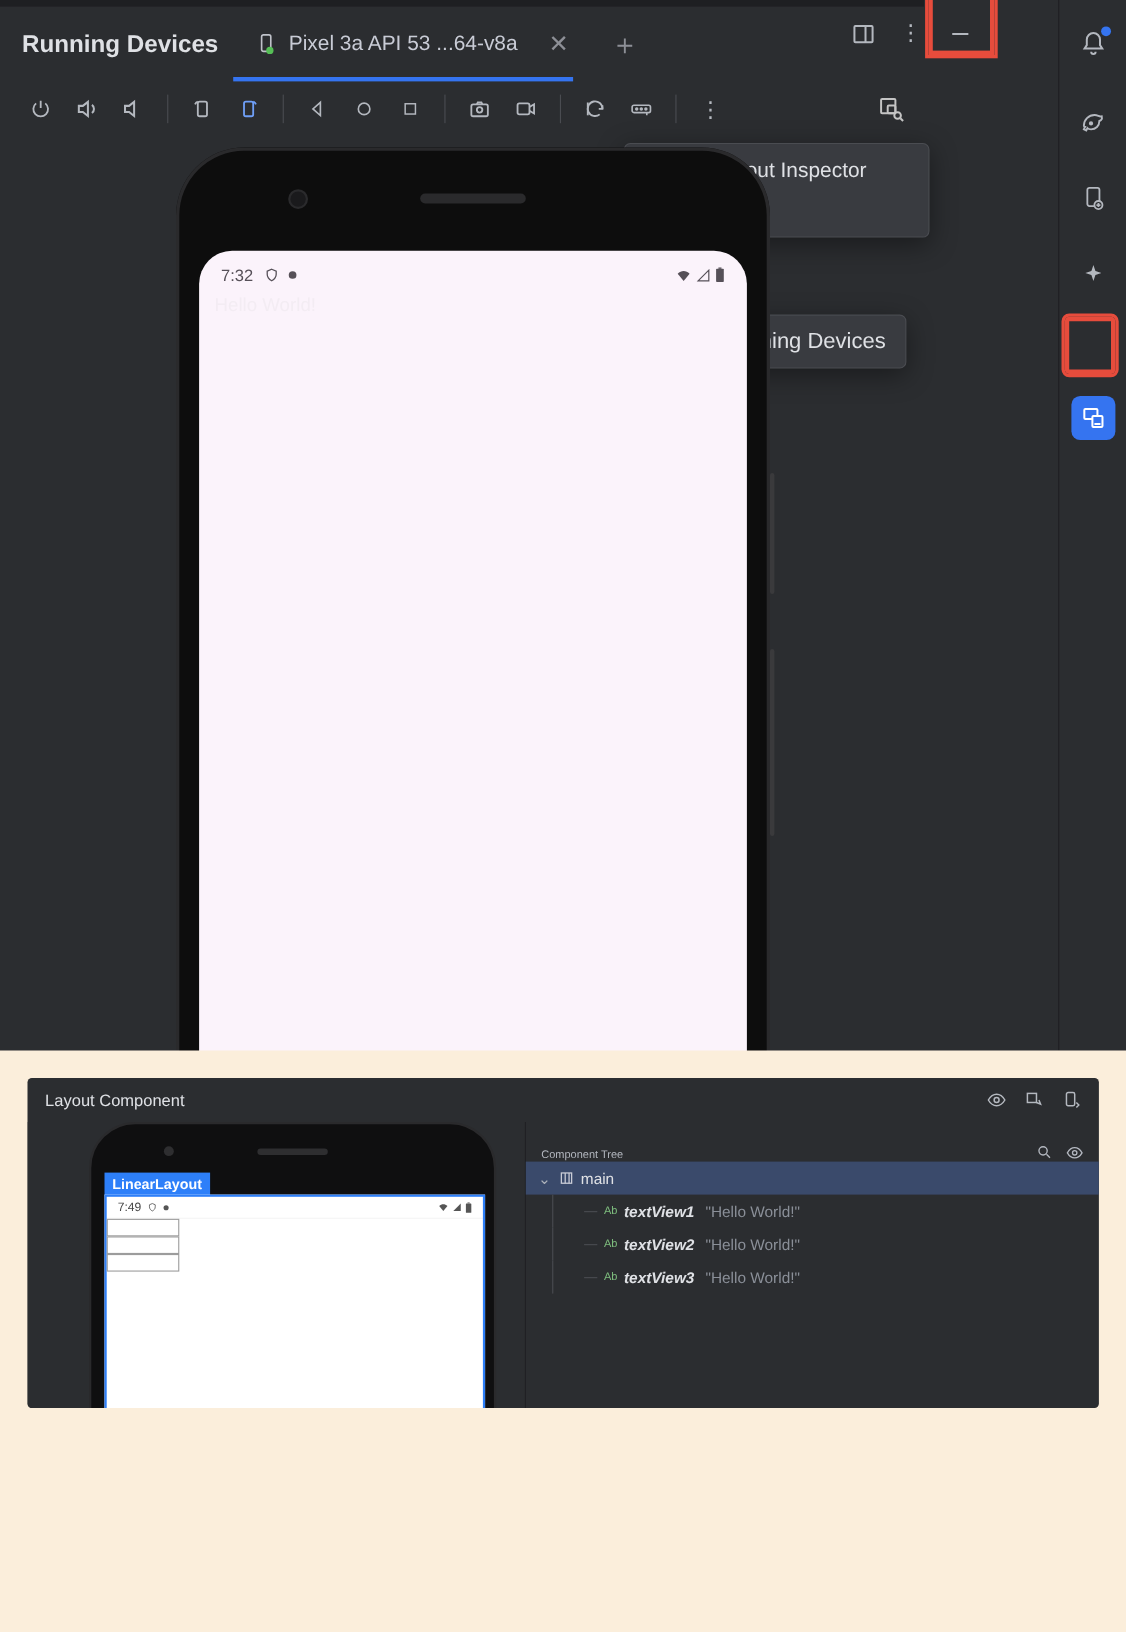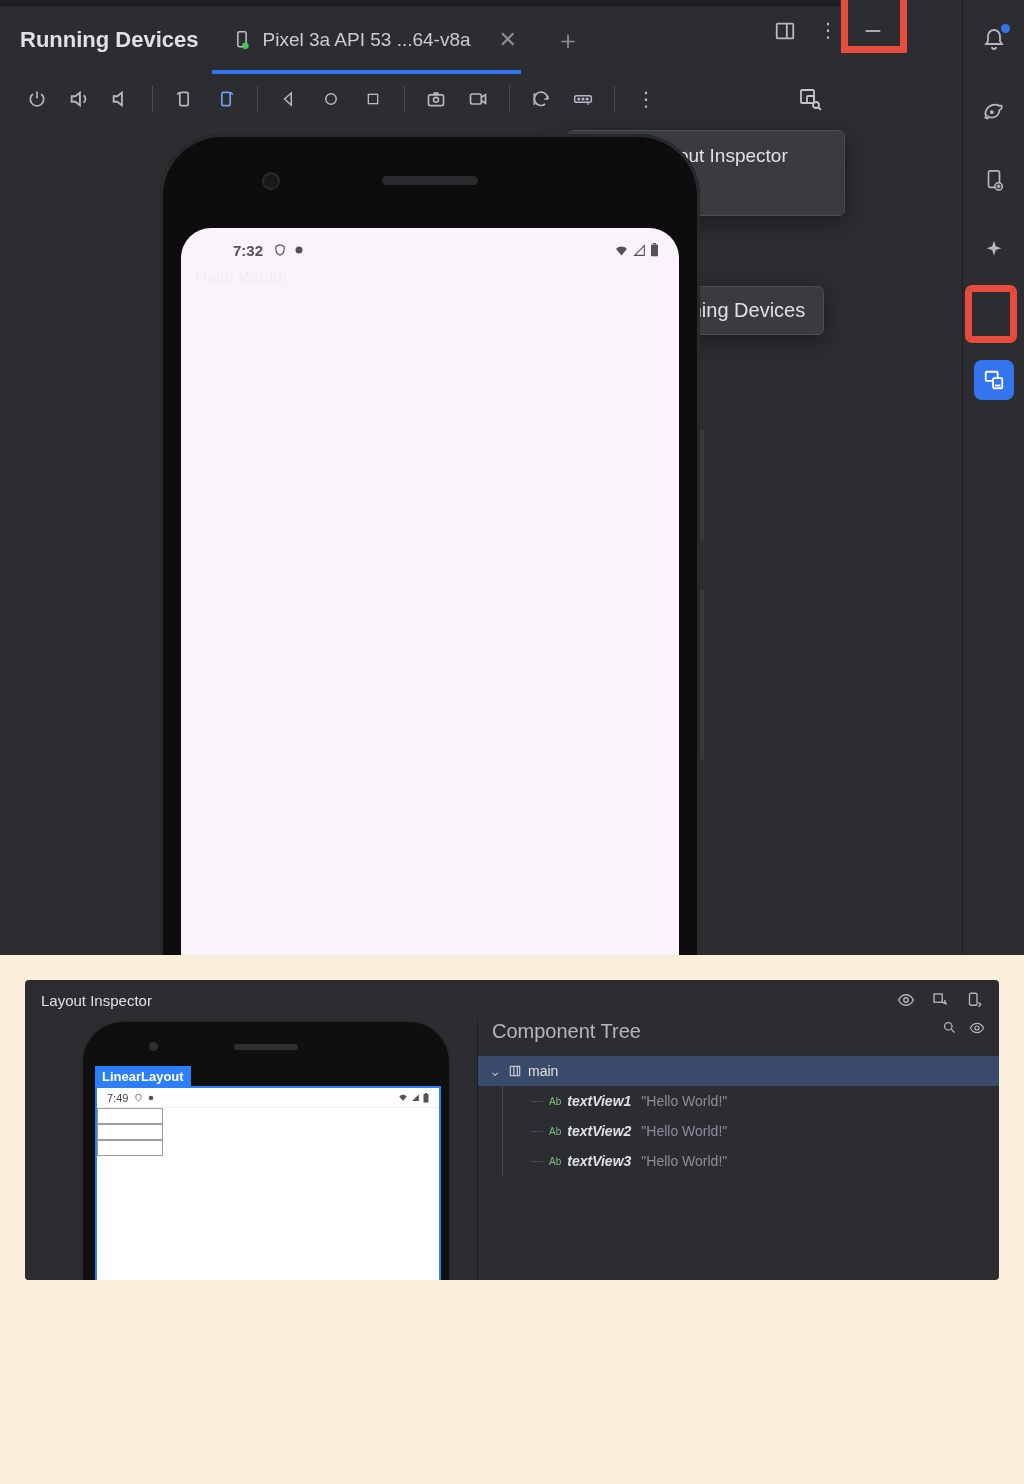--- a/index.html
+++ b/index.html
@@ -126,21 +126,21 @@
   .phone .speaker{position:absolute;top:42px;left:50%;transform:translateX(-50%);width:96px;height:9px;border-radius:6px;background:#2a2a2c;}
   .phone .cam{position:absolute;top:40px;left:104px;width:14px;height:14px;border-radius:50%;background:#1a1a1c;box-shadow:0 0 0 2px #2a2a2c;}
   .phone .screen{
     position:absolute;
     left:21px; top:94px;
     width:498px; height:940px;
     background:#fbf3fb;
     border-radius:30px;
   }
   .statusbar{position:absolute;top:8px;left:0;right:0;height:28px;display:flex;align-items:center;padding:0 20px;color:#565058;font-size:15px;}
-  .statusbar .sb-time{font-weight:700;margin-left:32px;}
+  .statusbar .sb-time{font-weight:400;}
   .statusbar .sb-right{margin-left:auto;display:flex;gap:4px;align-items:center;}
   .side-button{position:absolute; right:-4px; width:4px; background:#3a3a3c; border-radius:2px;}
 
   
   .lower-wrap{
     position:absolute; left:0; top:955px; width:1024px; height:529px;
     background:#fbeedb;
     padding:25px;
   }
   .inspector-panel{
@@ -148,21 +148,21 @@
     background:#2b2d30;
     border-radius:4px;
     position:relative;
     overflow:hidden;
   }
   .li-header{height:40px;display:flex;align-items:center;padding:0 16px;font-size:15px;color:#dfe1e5;}
   .li-header .hdr-right{margin-left:auto;display:flex;gap:16px;color:#b4b8bf;}
   .li-body{position:absolute;top:40px;left:0;right:0;bottom:0;display:flex;}
   .li-left{width:452px;position:relative; background:#2b2d30;}
   .li-right{flex:1;display:flex;flex-direction:column;border-left:1px solid #1e1f22;}
-  .ct-header{height:36px;display:flex;align-items:flex-start;padding:0 14px;font-size:20px;color:#b3b7bf;}
+  .ct-header{height:36px;display:flex;align-items:flex-end;padding:0 14px;font-size:10px;color:#b3b7bf;}
   .ct-header .ct-right{margin-left:auto;display:flex;gap:12px;}
   .ct-row{height:30px;display:flex;align-items:center;padding-left:10px;font-size:14px;gap:6px;}
   .ct-row.sel{background:#3a4a6b;}
   .ct-row .indent{display:inline-block;}
   .ct-row .chev{width:14px;text-align:center;color:#aeb3bb;}
   .ct-row .nicon{color:#8fd17a;font-size:10px;}
   .ct-row .nname{color:#dfe1e5;}
   .ct-row .nname b{font-weight:600;font-style:italic;}
   .ct-row .nval{color:#8a8f98;margin-left:4px;}
 
@@ -417,21 +417,21 @@
       <div style="position:absolute;top:40px;left:14px;color:#f3ecf3;font-size:17px">Hello World!</div>
     </div>
   </div>
   <div class="side-button" style="top:430px;height:110px;left:700px"></div>
   <div class="side-button" style="top:590px;height:170px;left:700px"></div>
 </div>
 
 <div class="lower-wrap">
   <div class="inspector-panel">
     <div class="li-header">
-      <span>Layout Inspector</span>
+      <span>Layout Component</span>
       <div class="hdr-right">
         <span>
             <svg width="18" height="18" viewBox="0 0 24 24" fill="none" stroke="currentColor" stroke-width="1.8">
               <path d="M2 12s4-7 10-7 10 7 10 7-4 7-10 7S2 12 2 12z"></path>
               <circle cx="12" cy="12" r="3"></circle>
             </svg>
           </span>
         <span>
             <svg width="18" height="18" viewBox="0 0 24 24" fill="none" stroke="currentColor" stroke-width="1.8">
               <rect x="4" y="4" width="11" height="11"></rect>

